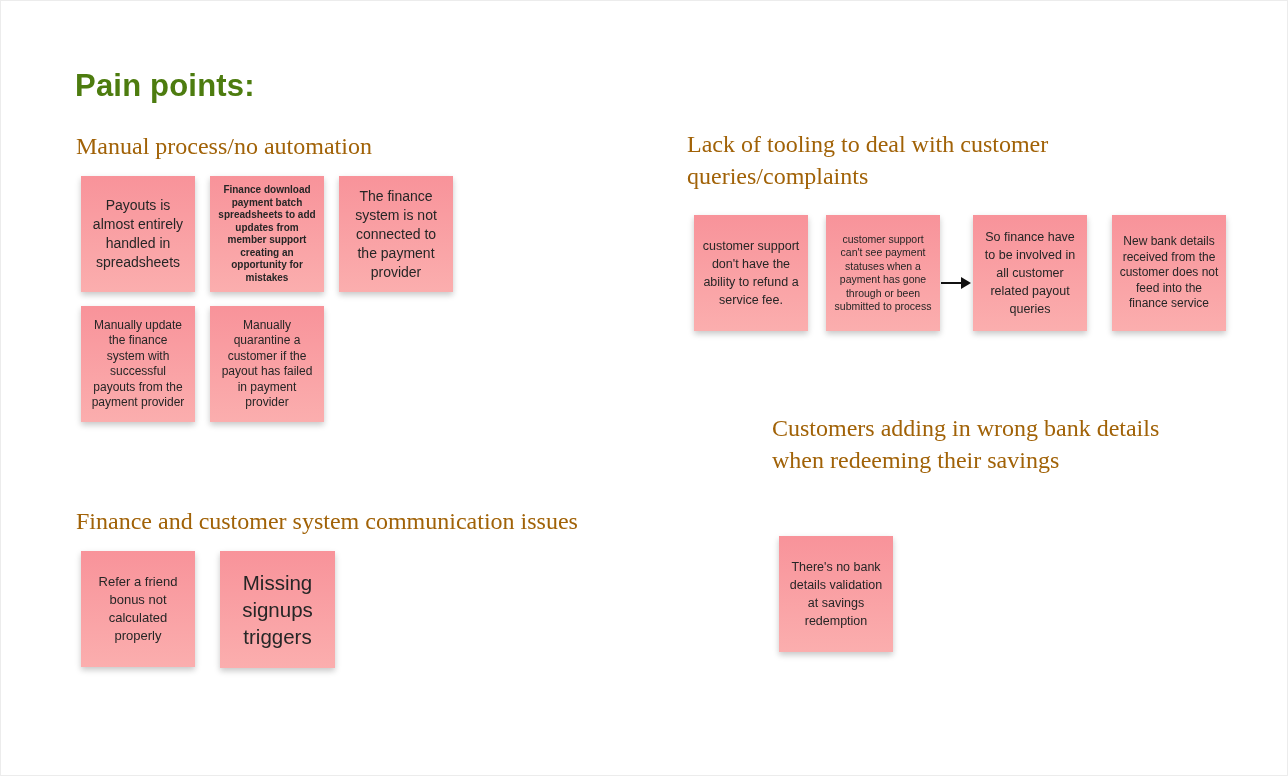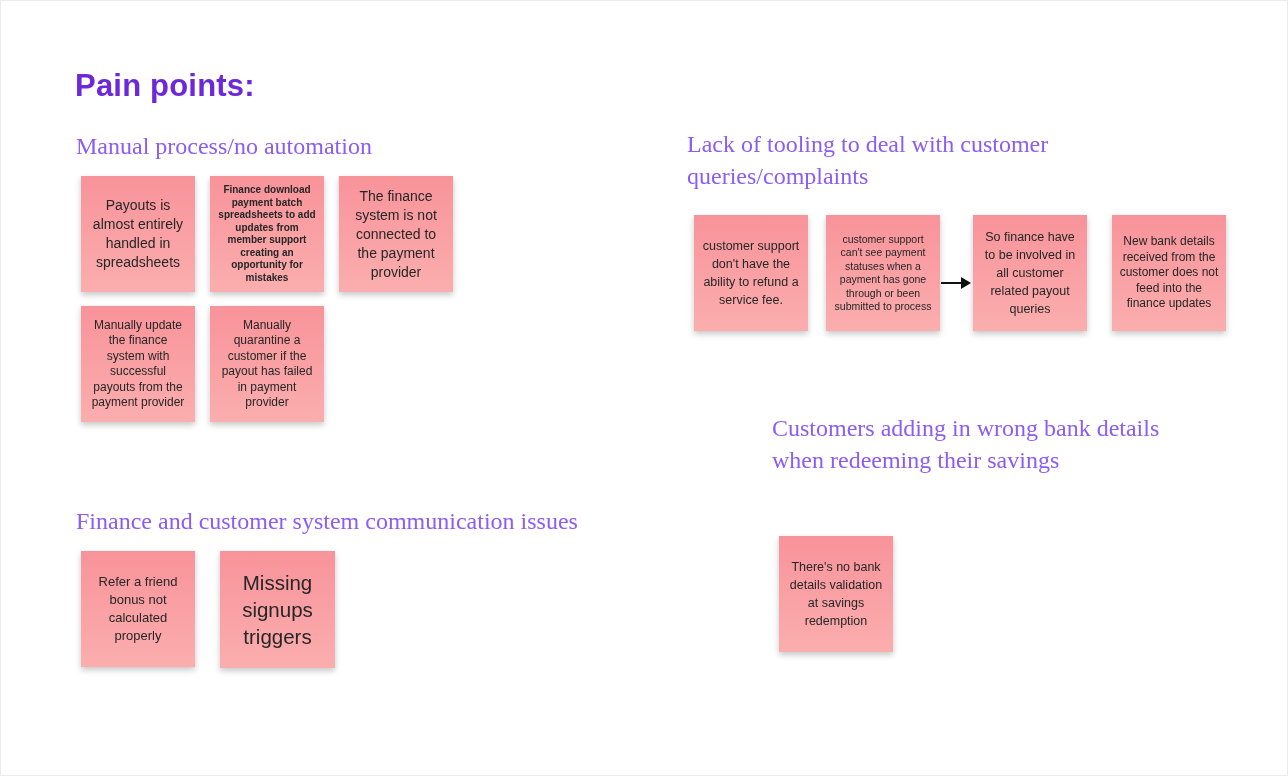--- a/index.html
+++ b/index.html
@@ -4,25 +4,25 @@
 <style>
   html,body{margin:0;padding:0;background:#fff;}
   .canvas{
     position:relative;width:1288px;height:776px;background:#ffffff;
     box-shadow:inset 0 0 0 1px #ececec;overflow:hidden;
     font-family:"Liberation Sans",sans-serif;
   }
   .title{
     position:absolute;left:75px;top:68px;margin:0;
     font-family:"Liberation Sans",sans-serif;font-weight:700;
-    font-size:31px;color:#6d28d9;letter-spacing:.2px;
+    font-size:31px;color:#4d7c0f;letter-spacing:.2px;
   }
   .heading{
     position:absolute;margin:0;font-family:"Liberation Serif","DejaVu Serif",serif;
-    font-weight:400;font-size:24px;line-height:32px;color:#8b5cf6;
+    font-weight:400;font-size:24px;line-height:32px;color:#a16207;
   }
   .note{
     position:absolute;width:114px;height:116px;box-sizing:border-box;
     background:linear-gradient(180deg,#f8939a 0%,#fbaeae 100%);
     box-shadow:0 3px 6px rgba(0,0,0,0.22);
     display:flex;align-items:center;justify-content:center;
     text-align:center;color:#262626;padding:7px;
   }
   .note span{display:block;width:100%;}
   .fs10 {font-size:10px;line-height:12.5px;font-weight:bold;}
@@ -70,21 +70,21 @@
 
   <svg class="connector" viewBox="0 0 32 18">
     <line x1="1" y1="9" x2="23" y2="9" stroke="#111" stroke-width="2"></line>
     <path d="M21 3 L31 9 L21 15 Z" fill="#111"></path>
   </svg>
 
   <div class="note fs125" style="left:973px;top:215px">
     <span>So finance have to be involved in all customer related payout queries</span>
   </div>
   <div class="note fs12" style="left:1112px;top:215px">
-    <span>New bank details received from the customer does not feed into the finance updates</span>
+    <span>New bank details received from the customer does not feed into the finance service</span>
   </div>
 
   <h2 class="heading" style="left:772px;top:412px;width:400px">Customers adding in wrong bank details when redeeming their savings</h2>
 
   <div class="note fs125" style="left:779px;top:536px">
     <span>There's no bank details validation at savings redemption</span>
   </div>
 
   <h2 class="heading" style="left:76px;top:505px;width:660px">Finance and customer system communication issues</h2>
 

